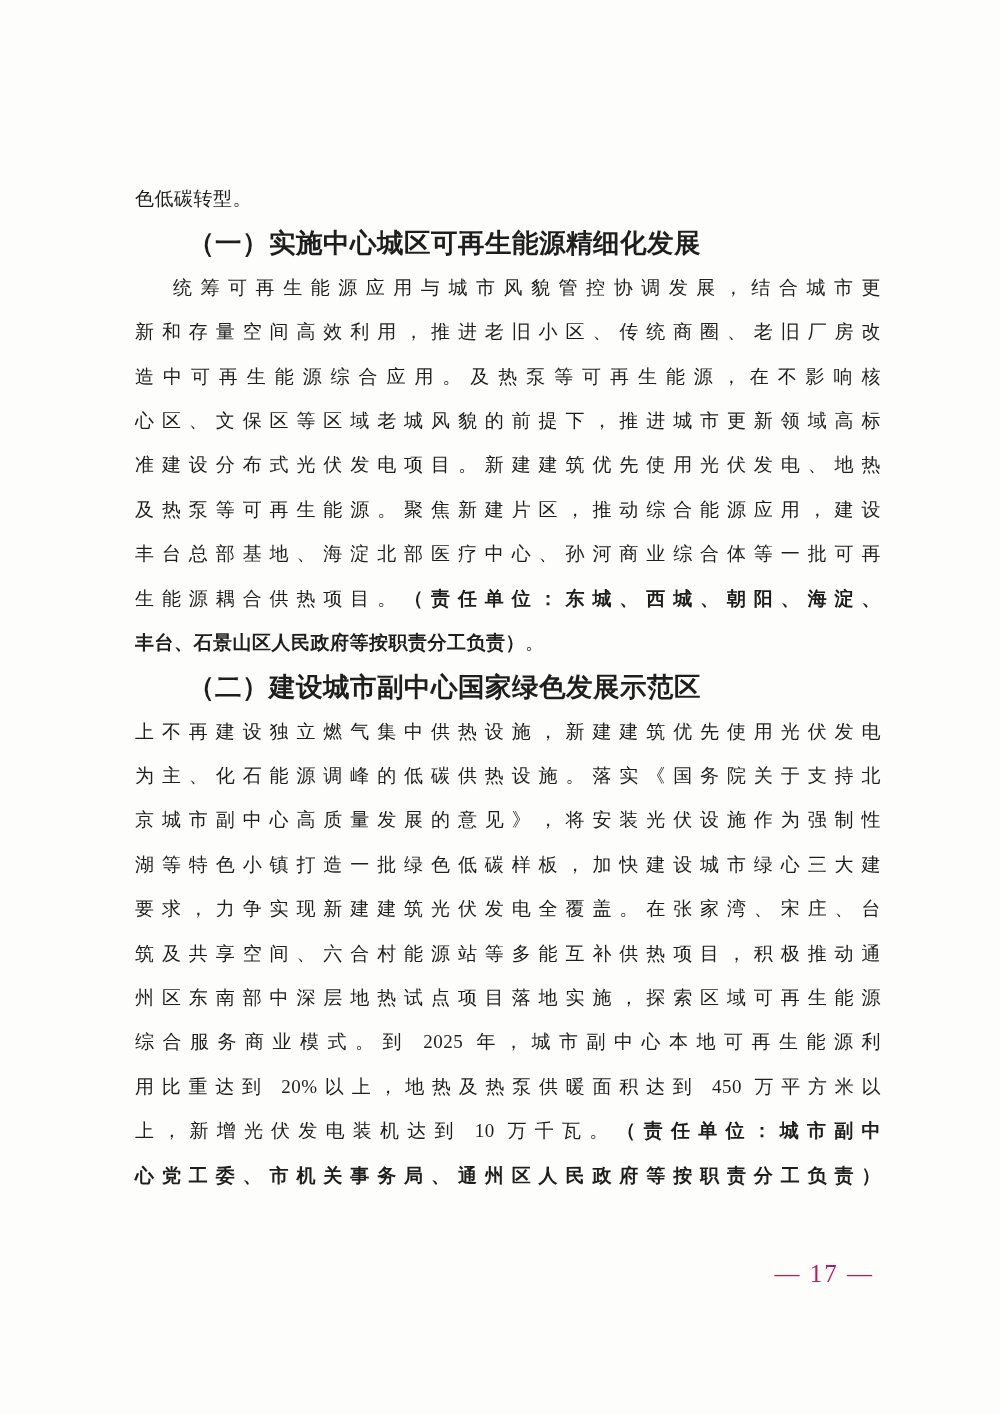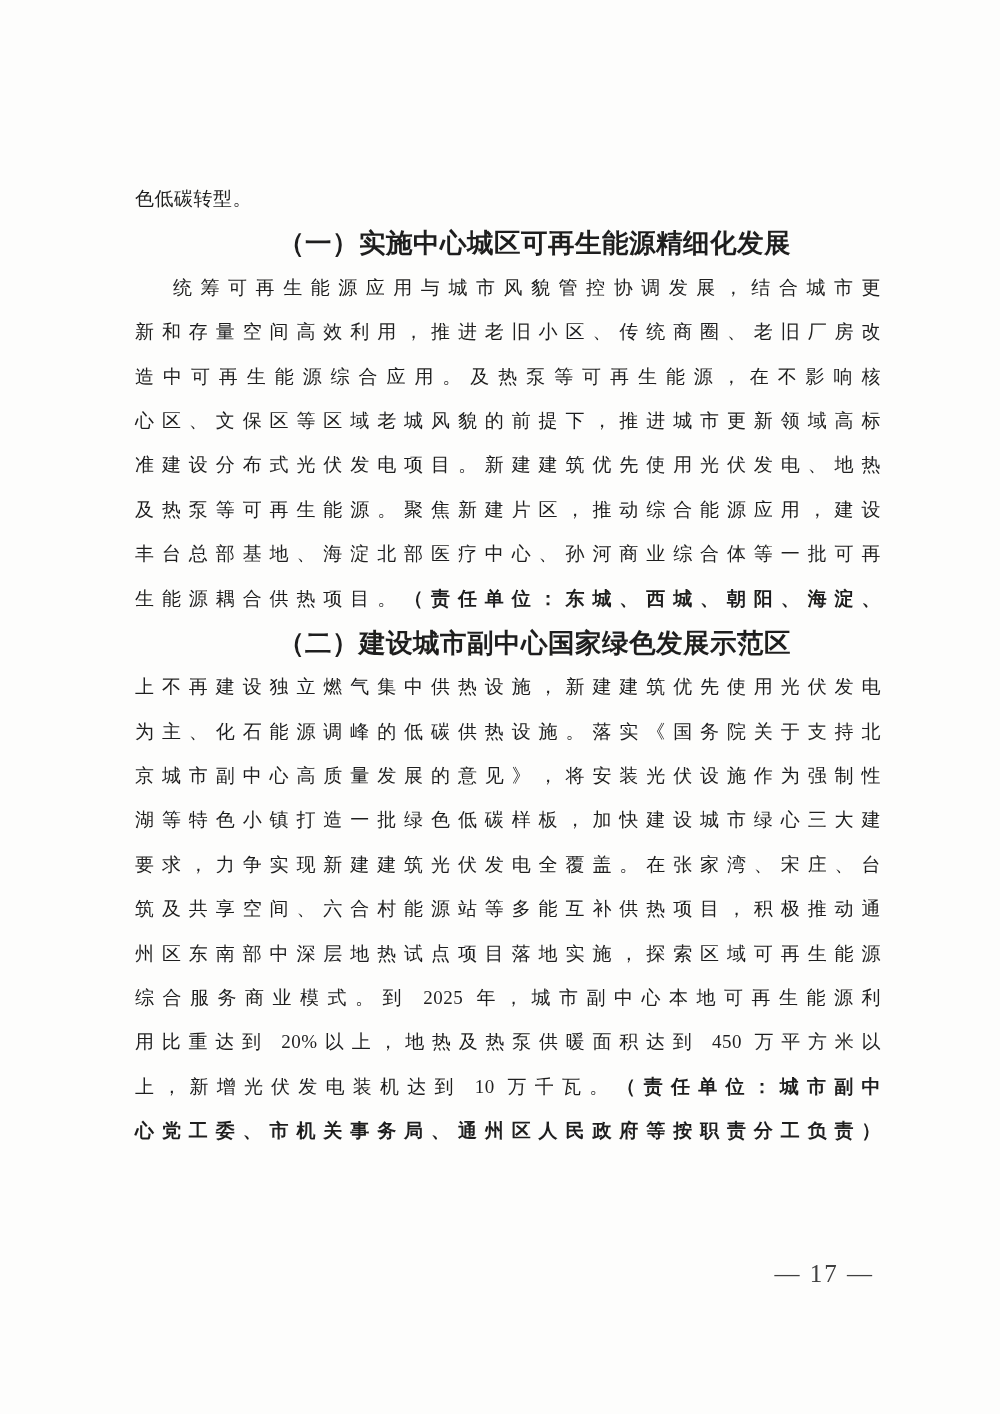--- a/index.html
+++ b/index.html
@@ -26,48 +26,49 @@
     white-space: nowrap;
     letter-spacing: 0.5px;
   }
   .line.fill {
     white-space: normal;
     text-align: justify;
     text-align-last: justify;
     text-justify: inter-character;
   }
   .line.heading span { font-weight: 700; }
-  .line.heading { font-size: 26.5px; text-align: center; }
+  .line.heading { font-size: 26.5px; }
   .seg-em { font-weight: 700; }
   .seg-body { font-weight: 400; }
   .page-number {
     position: absolute;
     top: 1256px;
     right: 126px;
     font-size: 25px;
     line-height: 36px;
-    color: #404040;
+    color: #be185d;
     letter-spacing: 2px;
   }
 </style>
 </head>
 <body>
 
 <div class="page">
   <div class="text-block" id="text-block">
       <div class="line left"><span class="seg-body">色低碳转型。</span></div>
       <div class="line left heading" style="text-indent: 2em;"><span class="seg-em">（一）实施中心城区可再生能源精细化发展</span></div>
       <div class="line fill" style="text-indent: 2em;"><span class="seg-body">统筹可再生能源应用与城市风貌管控协调发展，结合城市更</span></div>
       <div class="line fill"><span class="seg-body">新和存量空间高效利用，推进老旧小区、传统商圈、老旧厂房改</span></div>
       <div class="line fill"><span class="seg-body">造中可再生能源综合应用。及热泵等可再生能源，在不影响核</span></div>
       <div class="line fill"><span class="seg-body">心区、文保区等区域老城风貌的前提下，推进城市更新领域高标</span></div>
       <div class="line fill"><span class="seg-body">准建设分布式光伏发电项目。新建建筑优先使用光伏发电、地热</span></div>
       <div class="line fill"><span class="seg-body">及热泵等可再生能源。聚焦新建片区，推动综合能源应用，建设</span></div>
       <div class="line fill"><span class="seg-body">丰台总部基地、海淀北部医疗中心、孙河商业综合体等一批可再</span></div>
       <div class="line fill"><span class="seg-body">生能源耦合供热项目。</span><span class="seg-em">（责任单位：东城、西城、朝阳、海淀、</span></div>
+      <div class="line left"><span class="seg-em">丰台、石景山区人民政府等按职责分工负责）</span><span class="seg-body">。</span></div>
       <div class="line left heading" style="text-indent: 2em;"><span class="seg-em">（二）建设城市副中心国家绿色发展示范区</span></div>
       <div class="line fill"><span class="seg-body">上不再建设独立燃气集中供热设施，新建建筑优先使用光伏发电</span></div>
       <div class="line fill"><span class="seg-body">为主、化石能源调峰的低碳供热设施。落实《国务院关于支持北</span></div>
       <div class="line fill"><span class="seg-body">京城市副中心高质量发展的意见》，将安装光伏设施作为强制性</span></div>
       <div class="line fill"><span class="seg-body">湖等特色小镇打造一批绿色低碳样板，加快建设城市绿心三大建</span></div>
       <div class="line fill"><span class="seg-body">要求，力争实现新建建筑光伏发电全覆盖。在张家湾、宋庄、台</span></div>
       <div class="line fill"><span class="seg-body">筑及共享空间、六合村能源站等多能互补供热项目，积极推动通</span></div>
       <div class="line fill"><span class="seg-body">州区东南部中深层地热试点项目落地实施，探索区域可再生能源</span></div>
       <div class="line fill"><span class="seg-body">综合服务商业模式。到 2025 年，城市副中心本地可再生能源利</span></div>
       <div class="line fill"><span class="seg-body">用比重达到 20%以上，地热及热泵供暖面积达到 450 万平方米以</span></div>

